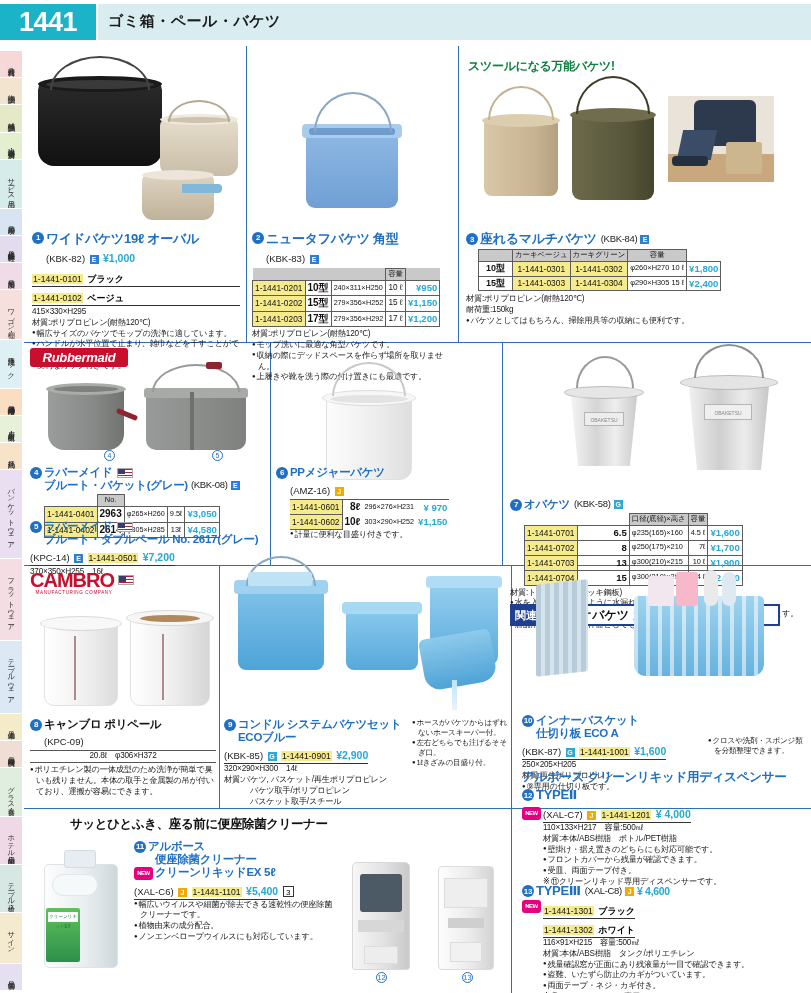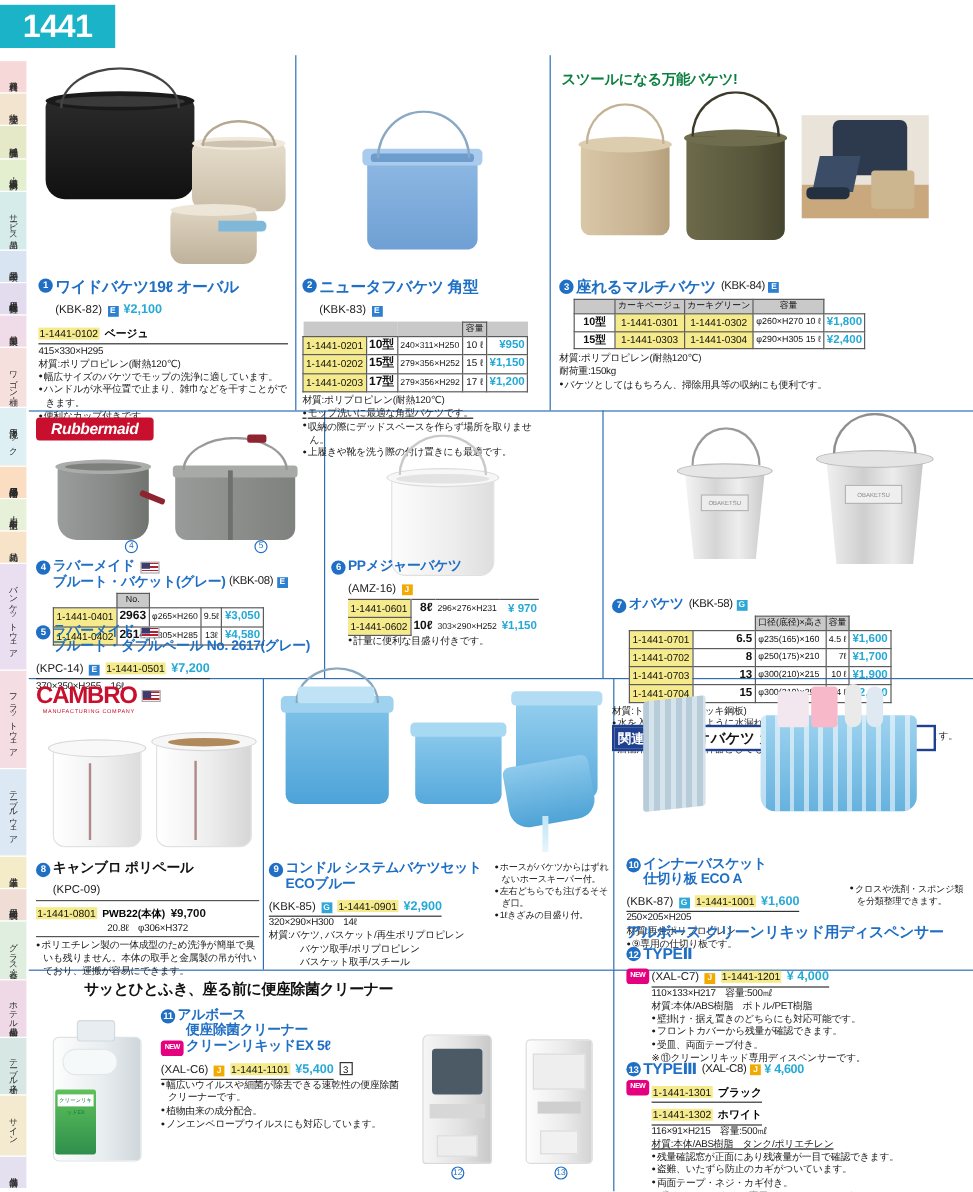--- a/index.html
+++ b/index.html
@@ -185,20 +185,23 @@
     display: flex; align-items: center; justify-content: center; background: #fff;
   }
 </style>
 </head>
 <body>
 
 <div id="page">
 
   <div id="header">
     <div id="page-number-box">1441</div>
+    <div id="header-title-bar">
+      <div id="header-title">ゴミ箱・ペール・バケツ</div>
+    </div>
   </div>
 
   <div id="sidetabs">
       <div class="sidetab" style="background: rgb(246, 216, 216);">
         <span>料理資具</span>
       </div>
       <div class="sidetab" style="background: rgb(243, 228, 207);">
         <span>調理小物</span>
       </div>
       <div class="sidetab" style="background: rgb(229, 233, 200);">
@@ -324,23 +327,27 @@
     </div>
 
     <div style="position:absolute;left:8px;top:186px;width:208px;">
       <div class="jtitle" style="display:flex;align-items:flex-start;">
         <span class="num">1</span>
         <span>ワイドバケツ19ℓ オーバル</span>
       </div>
       <div style="margin:1px 0 2px 14px;">
         <span class="code-paren">(KBK-82)</span>
         <span class="cbadge e">E</span>
-        <span class="price">¥2,100</span>
+        <span class="price">¥1,000</span>
       </div>
       <div style="margin-left:0px;">
+        <div style="border-bottom:1px solid #333;padding-bottom:0px;">
+          <span class="pcode">1-1441-0101</span>
+          <span style="font-size:9px;font-weight:bold;">ブラック</span>
+        </div>
         <div style="border-bottom:1px solid #333;padding-bottom:0px;">
           <span class="pcode">1-1441-0102</span>
           <span style="font-size:9px;font-weight:bold;">ベージュ</span>
         </div>
       </div>
       <div class="body-txt" style="margin-top:1px;">415×330×H295</div>
       <div class="body-txt">材質:ポリプロピレン(耐熱120℃)</div>
       <div class="body-txt" style="text-indent:-6px;padding-left:6px;"><span class="bullet"></span><span>幅広サイズのバケツでモップの洗浄に適しています。</span></div>
       <div class="body-txt" style="text-indent:-6px;padding-left:6px;"><span class="bullet"></span><span>ハンドルが水平位置で止まり、雑巾などを干すことができます。</span></div>
       <div class="body-txt" style="text-indent:-6px;padding-left:6px;"><span class="bullet"></span><span>便利なカップ付きです。</span></div>
@@ -381,21 +388,21 @@
         <tr>
           <td class="codecell">1-1441-0203</td>
           <td style="font-size:10px;font-weight:bold;">17型</td>
           <td style="font-size:7.2px;">279×356×H292</td>
           <td class="ctr">17 ℓ</td>
           <td class="pricecell">¥1,200</td>
         </tr>
       </tbody>
         </table>
       <div class="body-txt" style="margin-top:2px;">材質:ポリプロピレン(耐熱120℃)</div>
-      <div class="body-txt" style="text-indent:-6px;padding-left:6px;text-decoration:underline;"><span class="bullet"></span><span>モップ洗いに最適な角型バケツです。</span></div>
+      <div class="body-txt" style="text-indent:-6px;padding-left:6px;"><span class="bullet"></span><span>モップ洗いに最適な角型バケツです。</span></div>
       <div class="body-txt" style="text-indent:-6px;padding-left:6px;"><span class="bullet"></span><span>収納の際にデッドスペースを作らず場所を取りません。</span></div>
       <div class="body-txt" style="text-indent:-6px;padding-left:6px;"><span class="bullet"></span><span>上履きや靴を洗う際の付け置きにも最適です。</span></div>
     </div>
 
     <div style="position:absolute;left:442px;top:186px;width:344px;">
       <div class="jtitle" style="display:flex;align-items:center;">
         <span class="num">3</span>
         <span>座れるマルチバケツ</span>
         <span class="code-paren" style="margin-left:4px;">(KBK-84)</span>
         <span class="cbadge e" style="margin-left:3px;">E</span>
@@ -628,25 +635,20 @@
 
     <div style="position:absolute;left:6px;top:672px;width:186px;">
       <div class="jtitle sm" style="display:flex;align-items:center;">
         <span class="num">8</span>
         <span style="color:#111;">キャンブロ ポリペール</span>
       </div>
       <div style="margin-left:14px;">
         <span class="code-paren">(KPC-09)</span>
       </div>
       <div style="border-top:1px solid #555;border-bottom:1px solid #555;padding:0;margin-top:1px;">
-        <div>
-          <span class="pcode">1-1441-0801</span>
-          <span style="font-size:8.6px;font-weight:bold;">PWB22(本体)</span>
-          <span class="price blk" style="font-size:9.6px;">¥9,700</span>
-        </div>
         <div class="body-txt" style="text-align:center;">20.8ℓ　φ306×H372</div>
       </div>
       <div class="body-txt" style="margin-top:2px;text-indent:-6px;padding-left:6px;"><span class="bullet"></span><span>ポリエチレン製の一体成型のため洗浄が簡単で臭いも残りません。本体の取手と金属製の吊が付いており、運搬が容易にできます。</span></div>
     </div>
 
     <div class="img" style="left:200px; top:524px; width:282px; height:140px;">
       <div style="position:absolute;left:14px;top:18px;width:86px;height:82px;background:linear-gradient(180deg,#7fc2e8,#4da3d8);border-radius:4px 4px 8px 8px;"></div>
       <div style="position:absolute;left:10px;top:10px;width:94px;height:14px;background:#9ed2ee;border-radius:4px;"></div>
       <div class="handle" style="left:22px;top:-14px;width:70px;height:30px;border-color:#88a9c0;"></div>
       <div style="position:absolute;left:24px;top:2px;width:64px;height:14px;background:#bfe2f4;border-radius:3px;"></div>
@@ -754,21 +756,21 @@
             <span class="pcode">1-1441-1301</span>
             <span style="font-size:9px;font-weight:bold;">ブラック</span>
           </div>
           <div style="border-bottom:1px solid #333;">
             <span class="pcode">1-1441-1302</span>
             <span style="font-size:9px;font-weight:bold;">ホワイト</span>
           </div>
         </div>
       </div>
       <div class="body-txt" style="margin-left:21px;">116×91×H215　容量:500㎖</div>
-      <div class="body-txt" style="margin-left:21px;text-decoration:underline;">材質:本体/ABS樹脂　タンク/ポリエチレン</div>
+      <div class="body-txt" style="margin-left:21px;">材質:本体/ABS樹脂　タンク/ポリエチレン</div>
       <div class="body-txt" style="margin-left:21px;text-indent:-6px;padding-left:6px;"><span class="bullet"></span><span>残量確認窓が正面にあり残液量が一目で確認できます。</span></div>
       <div class="body-txt" style="margin-left:21px;text-indent:-6px;padding-left:6px;"><span class="bullet"></span><span>盗難、いたずら防止のカギがついています。</span></div>
       <div class="body-txt" style="margin-left:21px;text-indent:-6px;padding-left:6px;"><span class="bullet"></span><span>両面テープ・ネジ・カギ付き。</span></div>
       <div class="body-txt" style="margin-left:21px;"><span class="note"></span><span>⑪クリーンリキッド専用ディスペンサーです。</span></div>
     </div>
 
     <div class="bold-head-bk" style="position:absolute;left:6px;top:770px;margin-left:40px;">サッとひとふき、座る前に便座除菌クリーナー</div>
 
     <div class="img" style="left:14px; top:800px; width:96px; height:130px;">
       <div style="position:absolute;left:6px;top:18px;width:74px;height:104px;background:linear-gradient(90deg,#fdfdfd,#e9eef0 55%,#cfd7db);border:1px solid #dde3e6;border-radius:5px;"></div>

